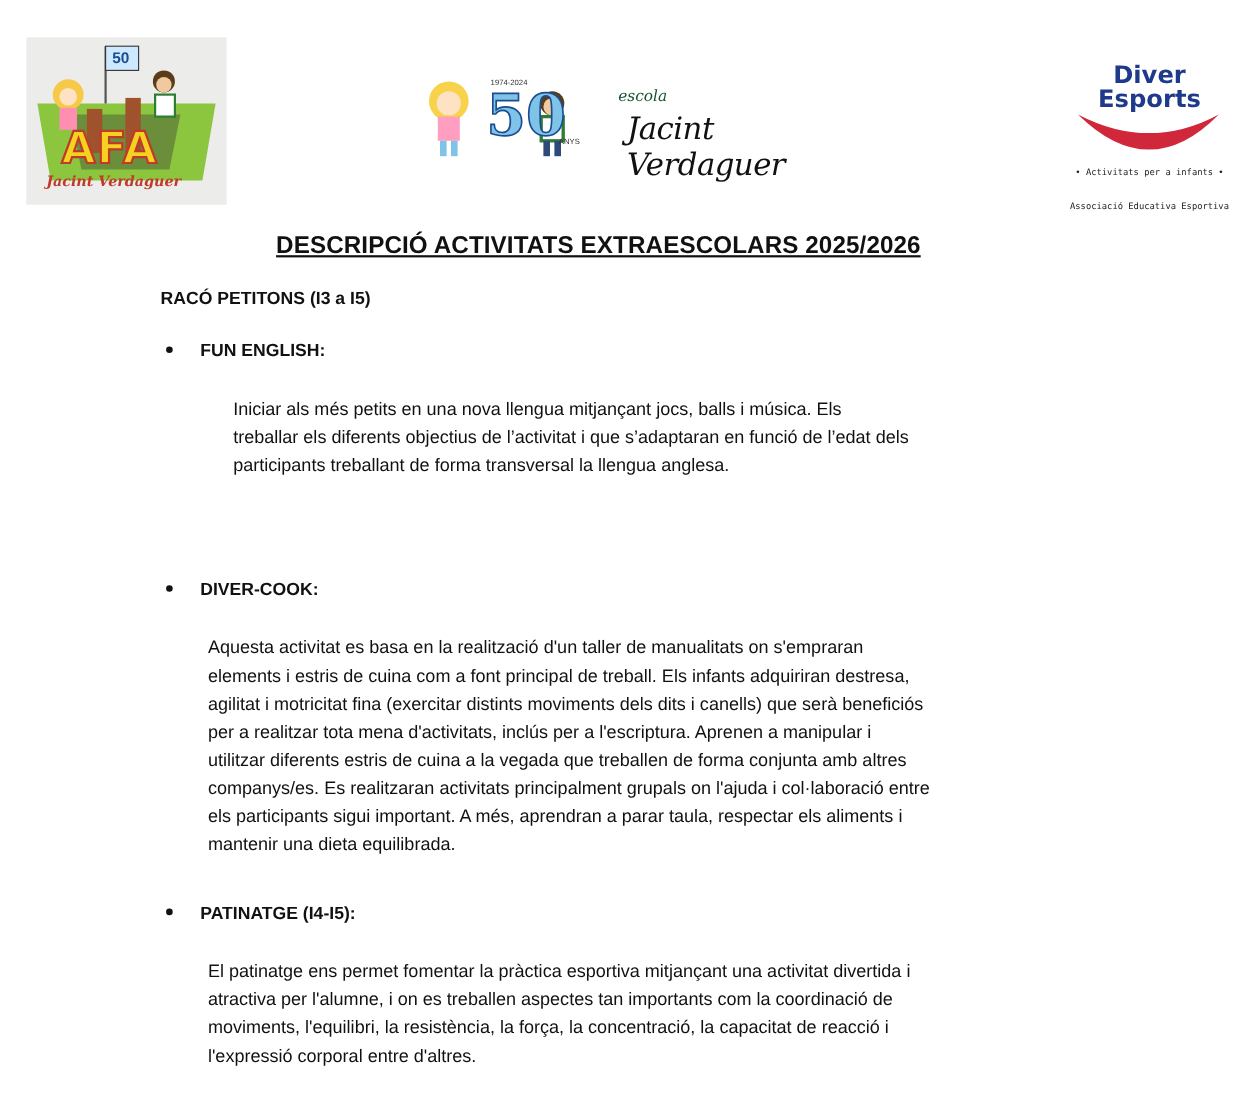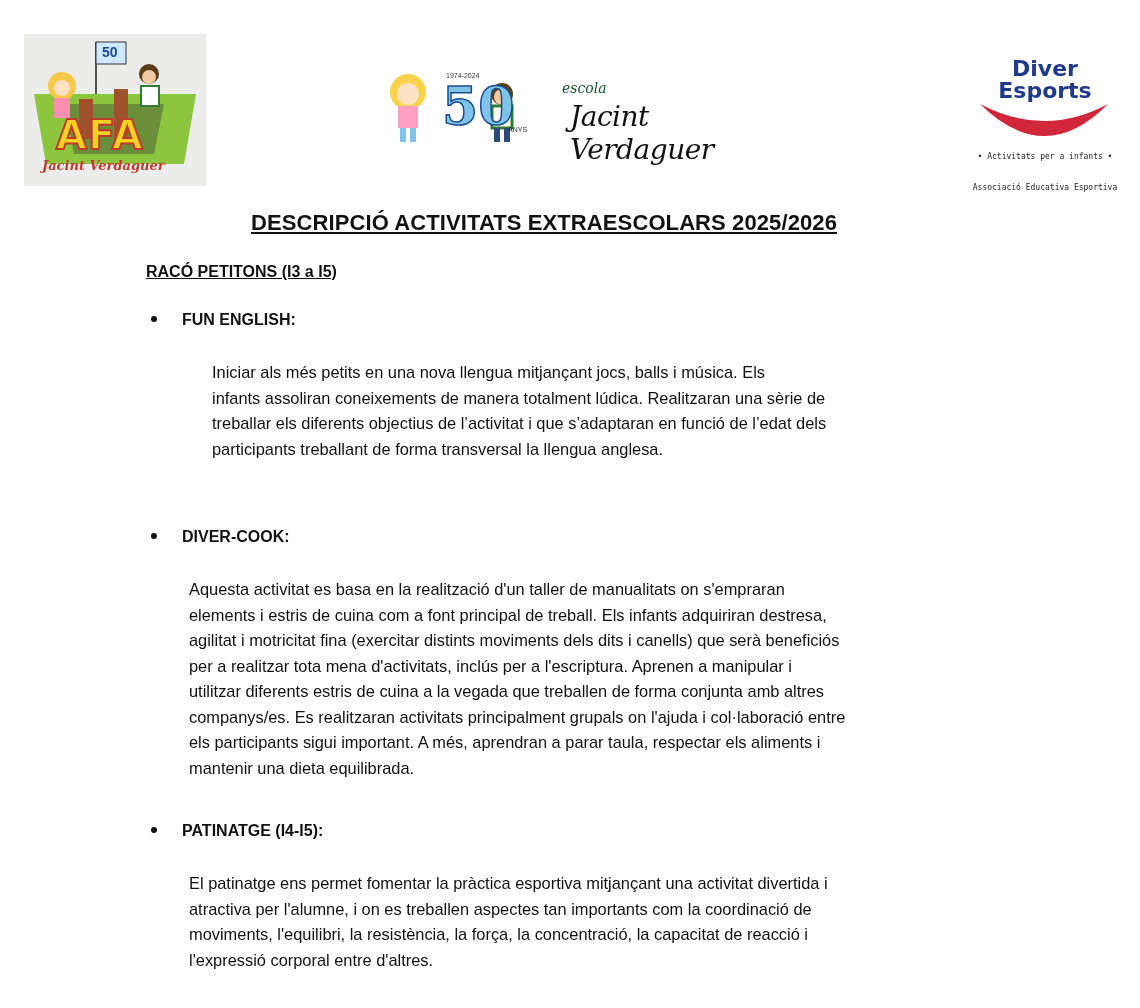--- a/index.html
+++ b/index.html
@@ -22,21 +22,21 @@
     position: absolute; left: 0; width: 190px; text-align: center;
     font-family: "DejaVu Sans Mono", monospace; font-size: 8px; color: #222;
     line-height: 10px;
   }
   .doc-title {
     position: absolute; left: 0; top: 210px; width: 1088px; text-align: center;
     font-weight: bold; font-size: 22px; text-decoration: underline; letter-spacing: 0.1px;
   }
   .section-title {
     position: absolute; left: 146px; top: 263px;
-    font-weight: bold; font-size: 16px; text-decoration: underline;
+    font-weight: bold; font-size: 16px; 
   }
   .bullet {
     position: absolute; left: 151px; font-size: 16px; font-weight: bold;
   }
   .bullet .dot {
     display: inline-block; width: 6px; height: 6px; border-radius: 50%;
     background: #111; margin-right: 25px; vertical-align: middle; position: relative; top: -2px;
   }
   .para {
     position: absolute; left: 189px; width: 840px;
@@ -100,21 +100,20 @@
 
 <div class="doc-title">DESCRIPCIÓ ACTIVITATS EXTRAESCOLARS 2025/2026</div>
 
 <div class="section-title">RACÓ PETITONS (I3 a I5)</div>
 
 <div class="bullet" style="top:311px;">
   <span class="dot"></span><span>FUN ENGLISH:</span>
 </div>
 <div class="para" style="top:360px;margin-left:23px;">
   <span class="line">Iniciar als més petits en una nova llengua mitjançant jocs, balls i música. Els</span>
-  <span class="line">infants assoliran coneixements de manera totalment lúdica. Realitzaran una sèrie de</span>
   <span class="line">treballar els diferents objectius de l’activitat i que s’adaptaran en funció de l’edat dels</span>
   <span class="line">participants treballant de forma transversal la llengua anglesa.</span>
 </div>
 
 <div class="bullet" style="top:528px;">
   <span class="dot"></span><span>DIVER-COOK:</span>
 </div>
 <div class="para" style="top:577px;">
   <span class="line">Aquesta activitat es basa en la realització d'un taller de manualitats on s'empraran</span>
   <span class="line">elements i estris de cuina com a font principal de treball. Els infants adquiriran destresa,</span>

